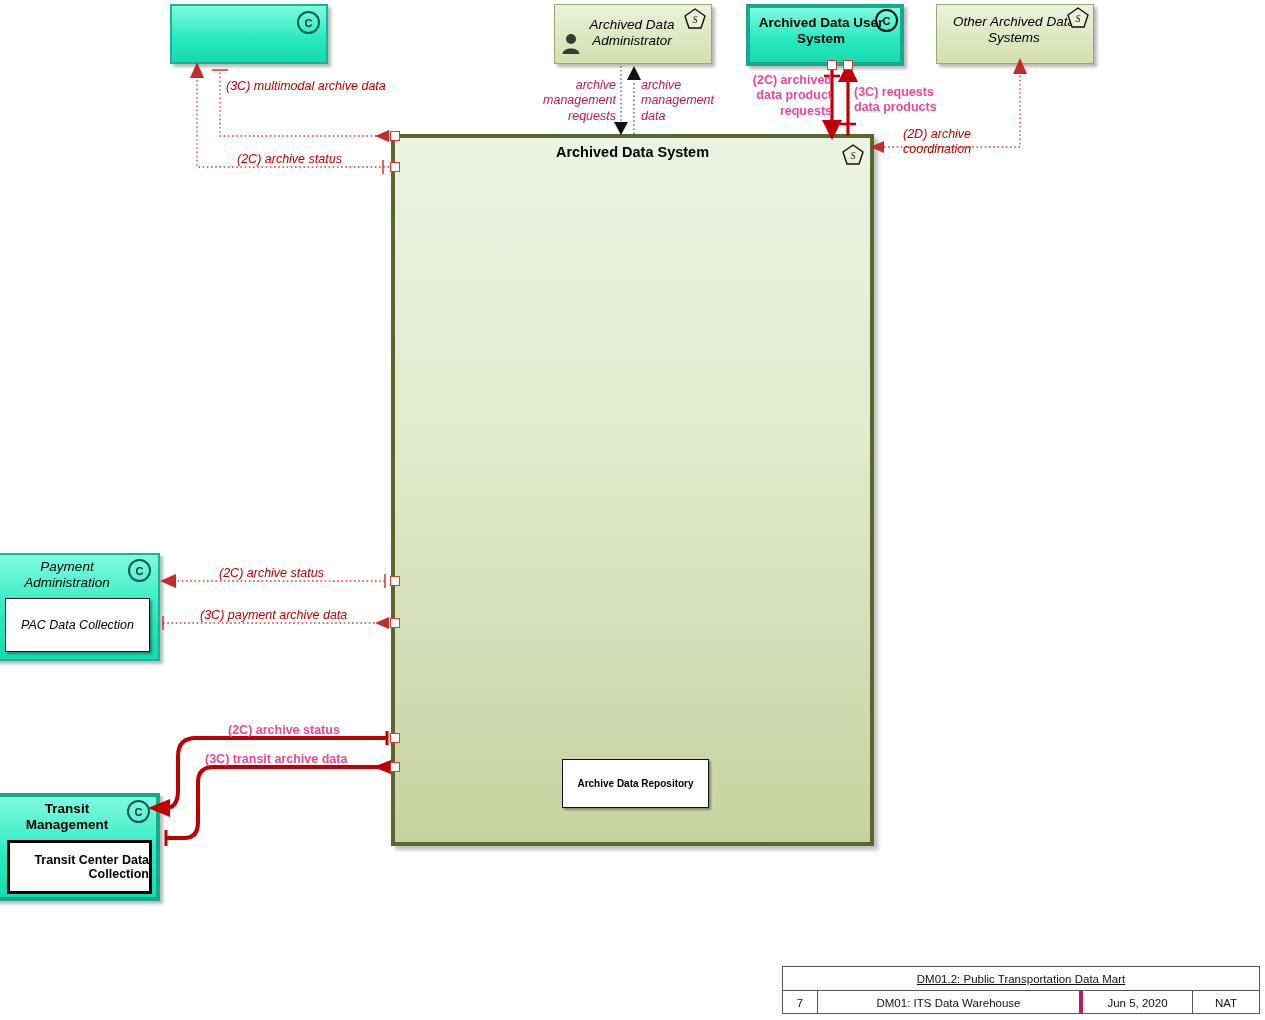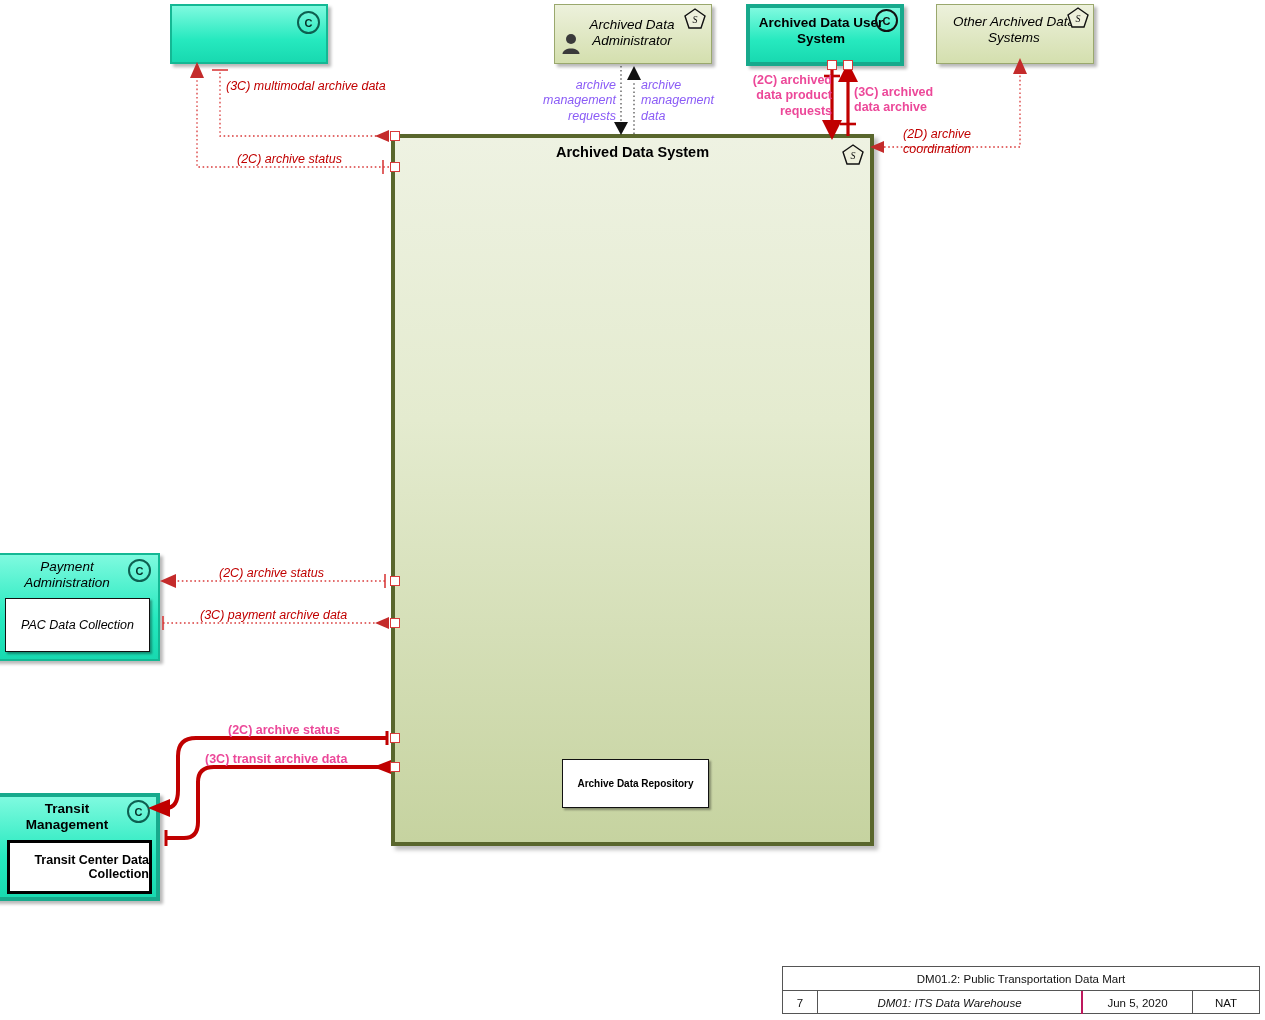--- a/index.html
+++ b/index.html
@@ -52,36 +52,36 @@
     font-size:11px;font-weight:bold;font-style:normal;color:#111;background:transparent;}
   .badge-s{position:absolute;width:22px;height:21px;}
   .person-icon{position:absolute;width:20px;height:22px;}
 
   
   .cp{position:absolute;width:10px;height:10px;border:1.6px solid #d93b3b;
       background:#fff;box-sizing:border-box;}
   .lbl{position:absolute;color:#c00000;font-style:italic;font-size:12.5px;
        line-height:1.22;white-space:nowrap;}
   .lbl.bold{font-weight:bold;font-style:normal;color:#ec4899;}
-  .lbl.blk{color:#8b5cf6;}
+  .lbl.blk{color:#be185d;}
   svg.overlay{position:absolute;left:0;top:0;width:1265px;height:1020px;
               pointer-events:none;overflow:visible;}
 
   
   #title-block{position:absolute;left:782px;top:966px;width:478px;height:48px;
     border:1px solid #555;box-sizing:border-box;background:#fff;
     font-size:11.5px;color:#111;}
   #title-block .row{display:flex;box-sizing:border-box;}
   #title-block .r1{height:24px;border-bottom:1px solid #555;
-                   justify-content:center;}
+                   justify-content:center;text-decoration:underline;}
   #title-block .r2{height:23px;align-items:center;}
   #title-block .c{display:flex;align-items:center;justify-content:center;
                   height:100%;box-sizing:border-box;}
   #tb-num{width:35px;border-right:1px solid #555;}
-  #tb-name{flex:1;border-right:2px solid #be185d;font-style:italic;}
+  #tb-name{flex:1;border-right:4px solid #be185d;}
   #tb-date{width:110px;border-right:1px solid #555;}
   #tb-auth{width:66px;}
 </style>
 </head>
 <body>
 
 <div class="canvas">
 
   <div id="archived-data-system">
     <div class="sys-title">Archived Data System</div>
@@ -251,21 +251,21 @@
 
   <div class="lbl blk" style="left:641px;top:78px;width:92px;text-align:left;white-space:normal;font-size:12.5px;">
     <div>archive management data</div>
   </div>
 
   <div class="lbl bold" style="left:748px;top:73px;width:84px;text-align:right;white-space:normal;font-size:12.5px;">
     <div>(2C) archived data product requests</div>
   </div>
 
   <div class="lbl bold" style="left:854px;top:85px;width:88px;text-align:left;white-space:normal;font-size:12.5px;">
-    <div>(3C) archived data archive</div>
+    <div>(3C) requests data products</div>
   </div>
 
   <div class="lbl" style="left:903px;top:127px;width:100px;text-align:left;white-space:normal;">
     <div>(2D) archive coordination</div>
   </div>
 
   <div class="lbl" style="left:219px;top:566px;">
     <div>(2C) archive status</div>
   </div>
 

